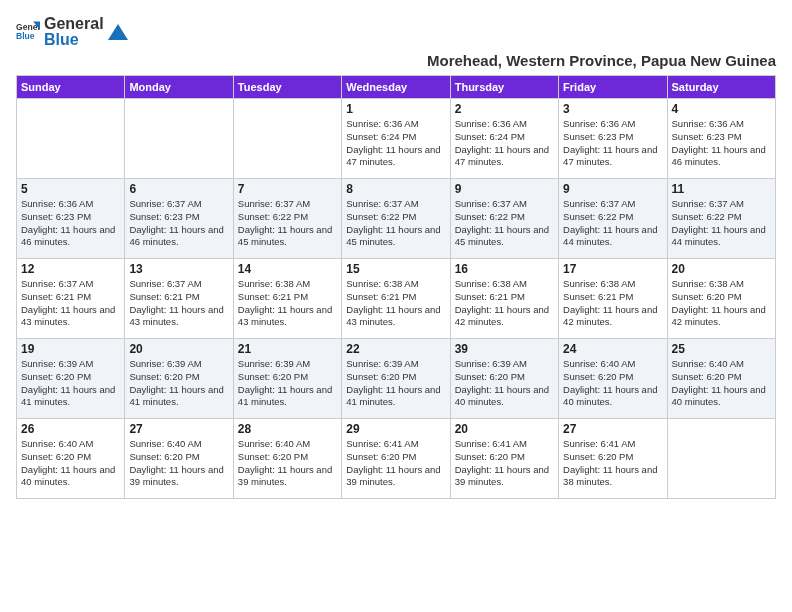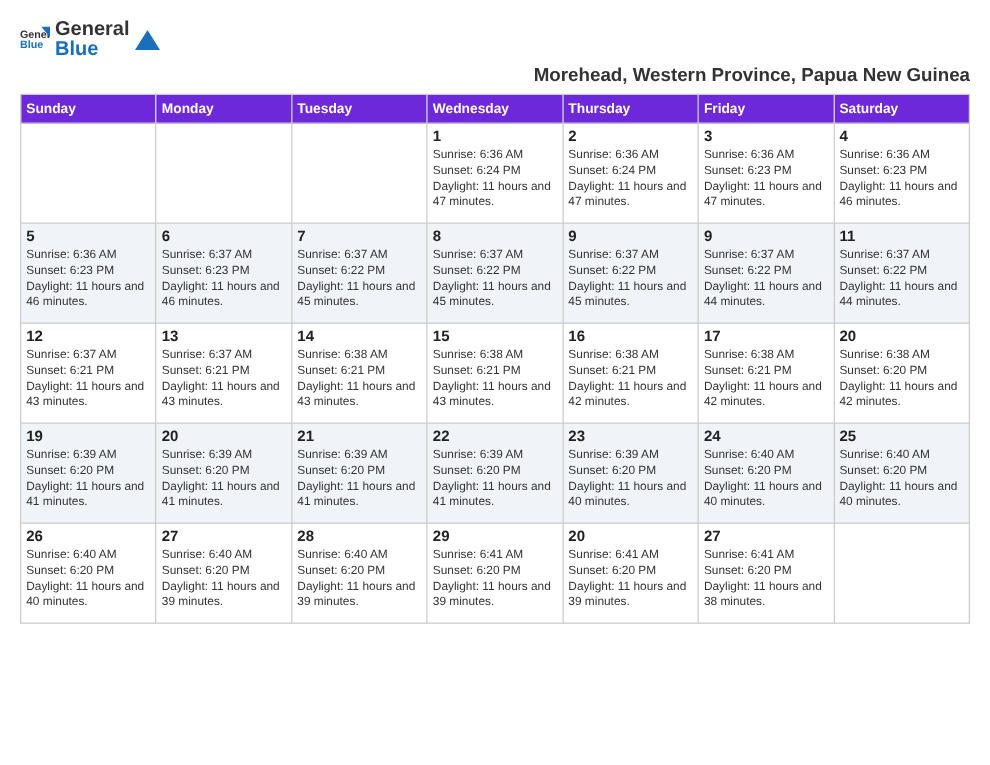--- a/index.html
+++ b/index.html
@@ -256,21 +256,21 @@
 Sunset: 6:20 PM
 Daylight: 11 hours and 41 minutes.</div>
         </td>
         <td>
           <span class="day-number">22</span>
           <div class="day-info" style="white-space: pre-line;">Sunrise: 6:39 AM
 Sunset: 6:20 PM
 Daylight: 11 hours and 41 minutes.</div>
         </td>
         <td>
-          <span class="day-number">23</span>
+          <span class="day-number">39</span>
           <div class="day-info" style="white-space: pre-line;">Sunrise: 6:39 AM
 Sunset: 6:20 PM
 Daylight: 11 hours and 40 minutes.</div>
         </td>
         <td>
           <span class="day-number">24</span>
           <div class="day-info" style="white-space: pre-line;">Sunrise: 6:40 AM
 Sunset: 6:20 PM
 Daylight: 11 hours and 40 minutes.</div>
         </td>

